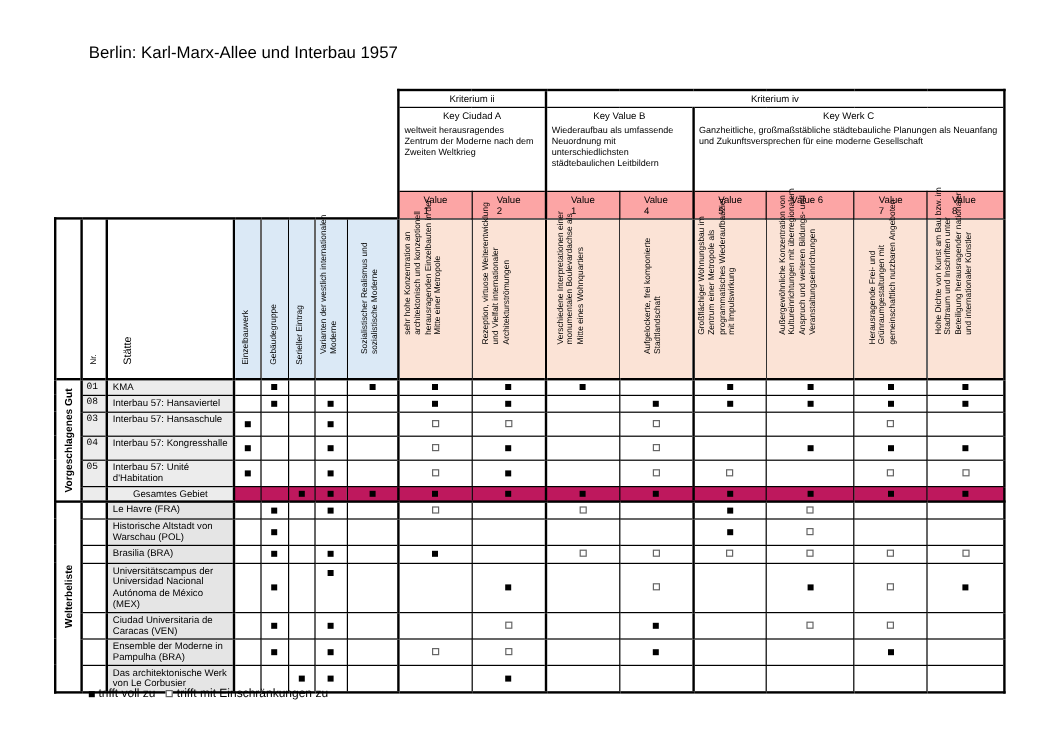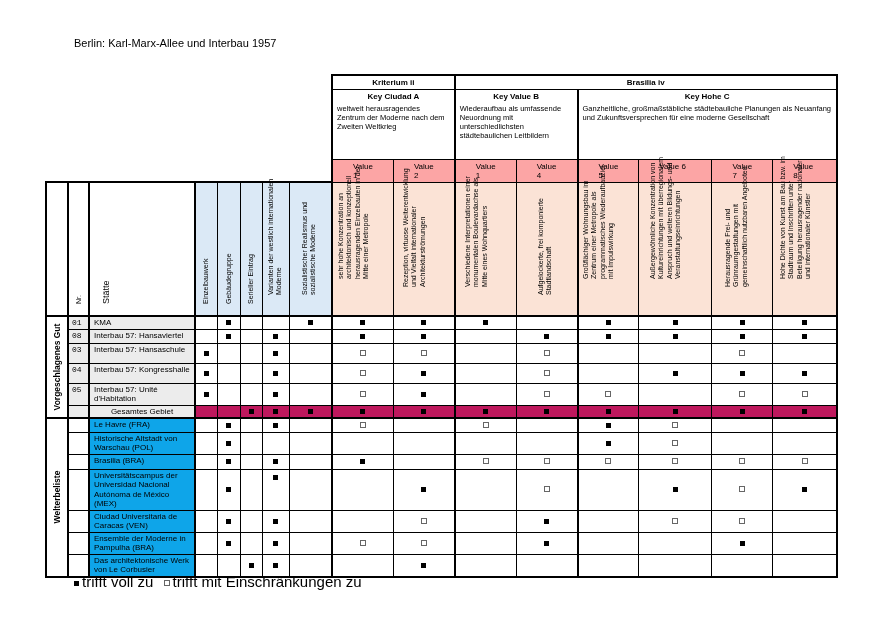--- a/index.html
+++ b/index.html
@@ -1,45 +1,45 @@
 <!DOCTYPE html>
 <html><head>
 <meta charset="utf-8">
 <style>
   html, body { margin:0; padding:0; background:#fff; }
   body { width:877px; height:620px; position:relative; font-family:"Liberation Sans", sans-serif; color:#000; overflow:hidden; }
-  .title { position:absolute; left:74px; top:37px; font-size:11px; line-height:13px; }
+  .title { position:absolute; left:74px; top:37px; font-size:14px; line-height:13px; }
   .title .sub { font-weight:bold; }
   table.grid { position:absolute; left:45px; top:74px; border-collapse:collapse; table-layout:fixed; font-size:8px; }
   table.grid td { border:1px solid #000; padding:0; vertical-align:top; }
   .thick-l { border-left:2px solid #000 !important; }
   .thick-r { border-right:2px solid #000 !important; }
   .thick-t { border-top:2px solid #000 !important; }
   .thick-b { border-bottom:2px solid #000 !important; }
   .dash-l { border-left:1px dashed #888 !important; }
   .noborder { border:none !important; }
-  .hdr-bold { font-weight:bold; text-align:center; font-size:8px; padding-top:2px !important; }
+  .hdr-bold { font-weight:normal; text-align:center; font-size:8px; padding-top:2px !important; }
   .kv-desc { font-size:7.5px; line-height:9px; padding:3px 4px !important; }
   .val-hdr { background:#fca5a5; font-size:8px; padding:2px 20px !important; height:16px; }
   .rot-cell { height:132px; position:relative; vertical-align:bottom !important; }
   .rot-cell.blue { background:#dbe9f6; }
   .rot-cell.peach { background:#fbe3d6; }
   .rot-wrap { position:absolute; bottom:3px; left:50%; width:0; height:0; }
   .rot-inner { position:absolute; bottom:0; left:0; transform:rotate(-90deg); transform-origin:0 0; width:124px; font-size:7px; line-height:8.3px; white-space:normal; }
   .site-cell { font-size:8px; line-height:9.5px; padding:1px 4px !important; background:#ececec; }
-  .site-cell.white { background:#0ea5e9; }
+  .site-cell.white { background:#e5e5e5; }
   .nr-cell { font-size:8px; padding:1px 3px !important; background:#ececec;font-family:Liberation Mono, monospace; }
   .nr-cell.white { background:#fff; }
   .mark { text-align:center; vertical-align:middle !important; font-size:8px; }
   .full::before { content:""; display:inline-block; width:5px; height:5px; background:#000; }
   .part::before { content:""; display:inline-block; width:4px; height:4px; border:1px solid #666; background:#fff; }
   .gray { background:#be185d;text-align:center; }
   .group-label { position:relative; }
   .group-text { position:absolute; left:50%; top:50%; transform:translate(-50%,-50%) rotate(-90deg); white-space:nowrap; font-weight:bold; font-size:8.5px; }
-  .legend { position:absolute; left:74px; top:573px; font-size:15px; }
+  .legend { position:absolute; left:74px; top:573px; font-size:10px; }
   .legend .full::before, .legend .part::before { margin-right:3px; vertical-align:middle; }
   .legend .part { margin-left:6px; }
 </style>
 </head>
 <body>
 
 <div class="title">
   <div>Berlin: Karl-Marx-Allee und Interbau 1957</div>
 </div>
 
@@ -59,34 +59,34 @@
       <col style="width:37px">
     <col style="width:60px">
       <col style="width:73px">
       <col style="width:52px">
       <col style="width:64px">
   </colgroup>
   <tbody>
       <tr style="height:14px">
     <td class="noborder" colspan="8"></td>
     <td class="thick-l thick-t hdr-bold" colspan="2">Kriterium ii</td>
-    <td class="thick-l thick-t thick-r hdr-bold" colspan="6">Brasilia iv</td>
+    <td class="thick-l thick-t thick-r hdr-bold" colspan="6">Kriterium iv</td>
   </tr>
   <tr style="height:70px">
     <td class="noborder" colspan="8"></td>
     <td class="thick-l" colspan="2">
       <div class="hdr-bold">Key Ciudad A</div>
       <div class="kv-desc">weltweit herausragendes Zentrum der Moderne nach dem Zweiten Weltkrieg</div>
     </td>
     <td class="thick-l" colspan="2">
       <div class="hdr-bold">Key Value B</div>
       <div class="kv-desc">Wiederaufbau als umfassende Neuordnung mit unterschiedlichsten städtebaulichen Leitbildern</div>
     </td>
     <td class="thick-l thick-r" colspan="4">
-      <div class="hdr-bold">Key Hohe C</div>
+      <div class="hdr-bold">Key Werk C</div>
       <div class="kv-desc">Ganzheitliche, großmaßstäbliche städtebauliche Planungen als Neuanfang und Zukunftsversprechen für eine moderne Gesellschaft</div>
     </td>
   </tr>
   <tr style="height:18px">
     <td class="noborder" colspan="8"></td>
     <td class="val-hdr thick-l">Value 1</td>
     <td class="val-hdr dash-l">Value 2</td>
     <td class="val-hdr thick-l">Value 1</td>
     <td class="val-hdr dash-l">Value 4</td>
     <td class="val-hdr thick-l">Value 5</td>

